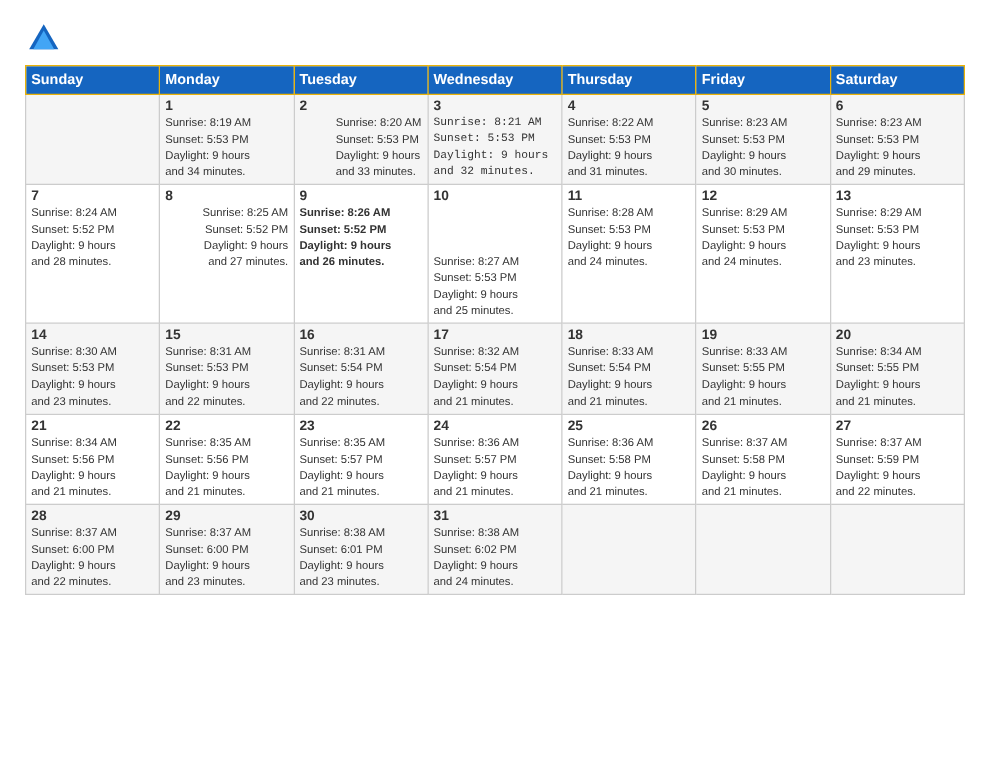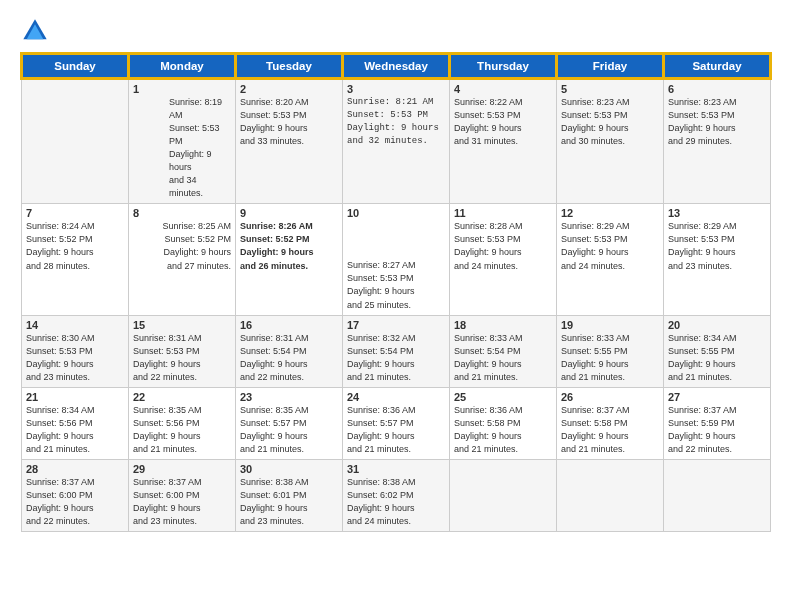--- a/index.html
+++ b/index.html
@@ -65,22 +65,22 @@
       width: 100%;
       border-collapse: collapse;
       table-layout: fixed;
     }
     thead tr th {
       background-color: #1565c0;
       color: #fff;
       font-size: 11.5px;
       font-weight: bold;
       padding: 5px 4px;
-      text-align: center;
-      border: 3px solid #eab308;
+      text-align: left;
+      border: 1px solid #eab308;
     }
     tbody tr td {
       border: 1px solid #ccc;
       vertical-align: top;
       padding: 3px 4px;
       font-size: 9.5px;
       color: #333;
       height: 72px;
     }
     tbody tr:nth-child(odd) td {
@@ -131,28 +131,28 @@
           <th>Thursday</th>
           <th>Friday</th>
           <th>Saturday</th>
         </tr>
     </thead>
     <tbody id="calendar-body">
     <tr>
           <td></td>
           <td>
             <span class="day-num">1</span>
-            <div class="cell-info" style="white-space: pre-line; margin-left: 36px;">Sunrise: 8:19 AM
+            <div class="cell-info" style="white-space: pre-line;">Sunrise: 8:19 AM
 Sunset: 5:53 PM
 Daylight: 9 hours
 and 34 minutes.</div>
           </td>
           <td>
             <span class="day-num">2</span>
-            <div class="cell-info" style="white-space: pre-line;">Sunrise: 8:20 AM
+            <div class="cell-info" style="white-space: pre-line; margin-left: 29px;">Sunrise: 8:20 AM
 Sunset: 5:53 PM
 Daylight: 9 hours
 and 33 minutes.</div>
           </td>
           <td>
             <span class="day-num">3</span>
             <div class="cell-info" style="white-space: pre-line; font-family: Liberation Mono, monospace;">Sunrise: 8:21 AM
 Sunset: 5:53 PM
 Daylight: 9 hours
 and 32 minutes.</div>

